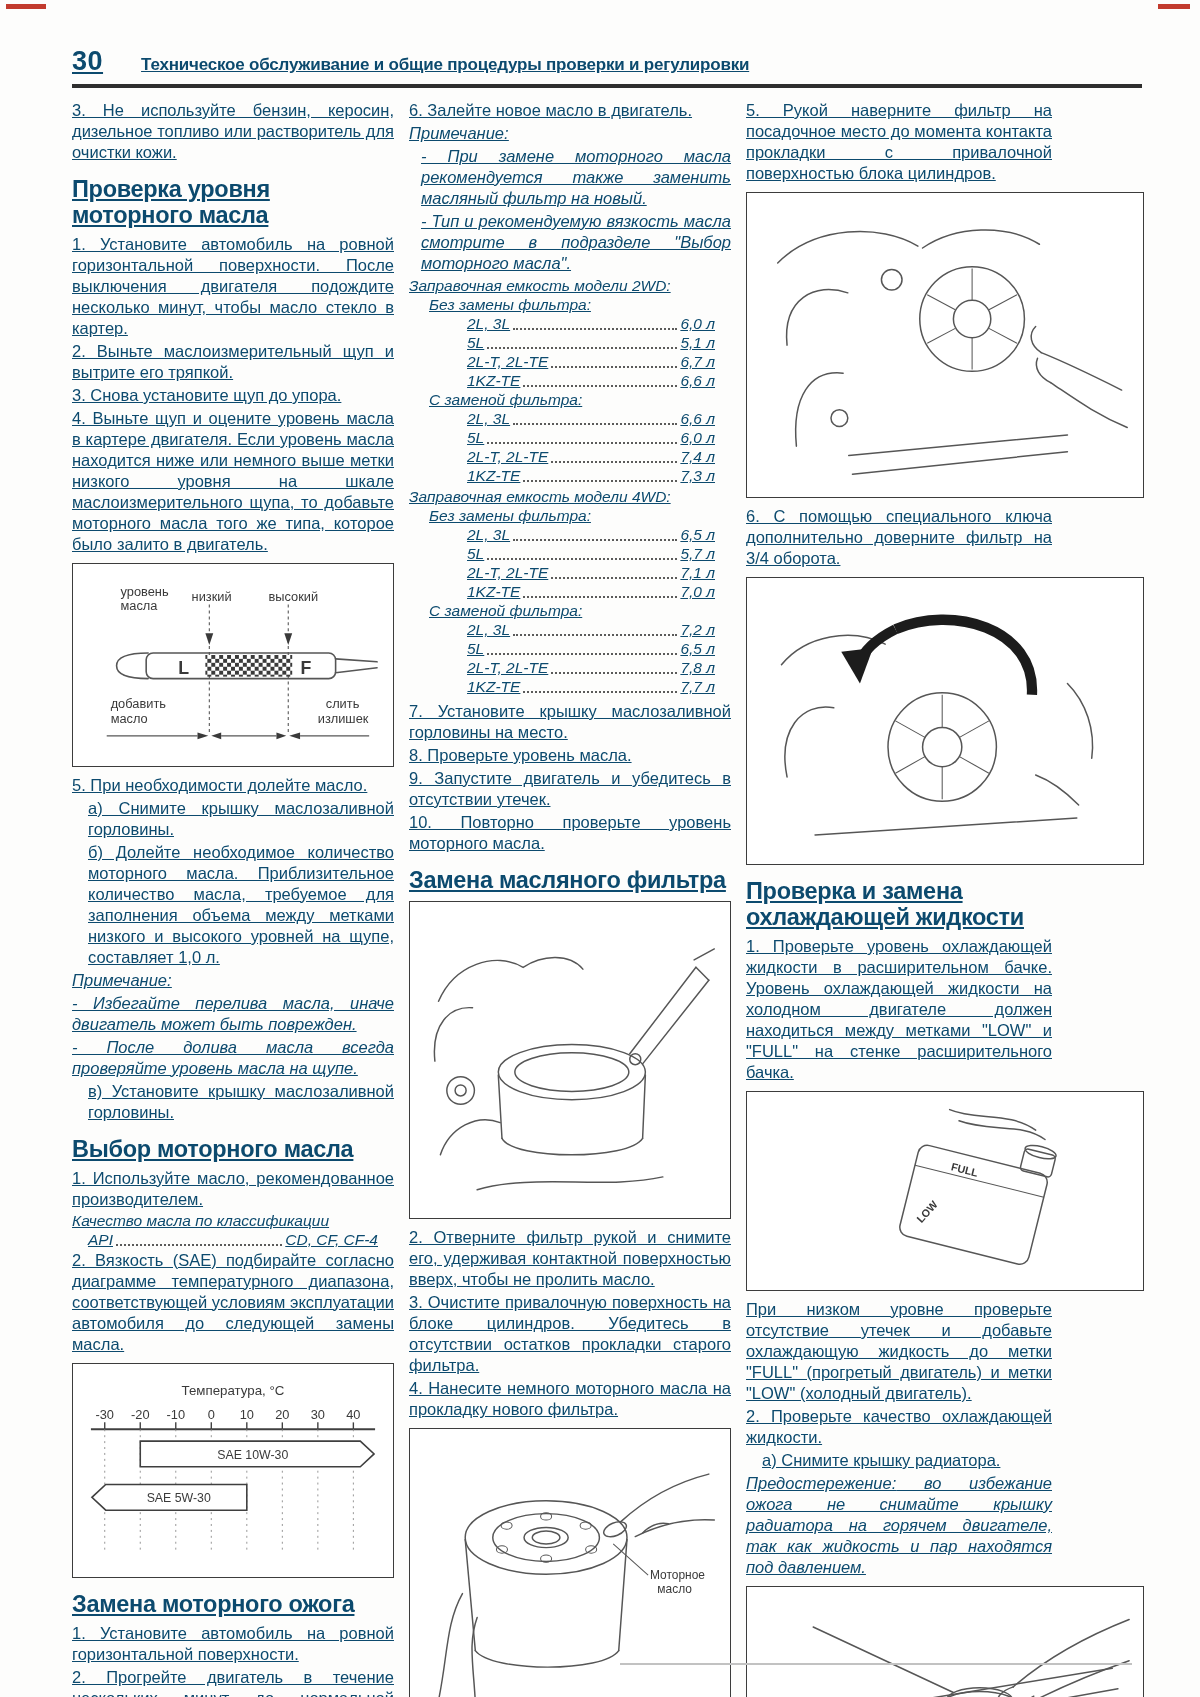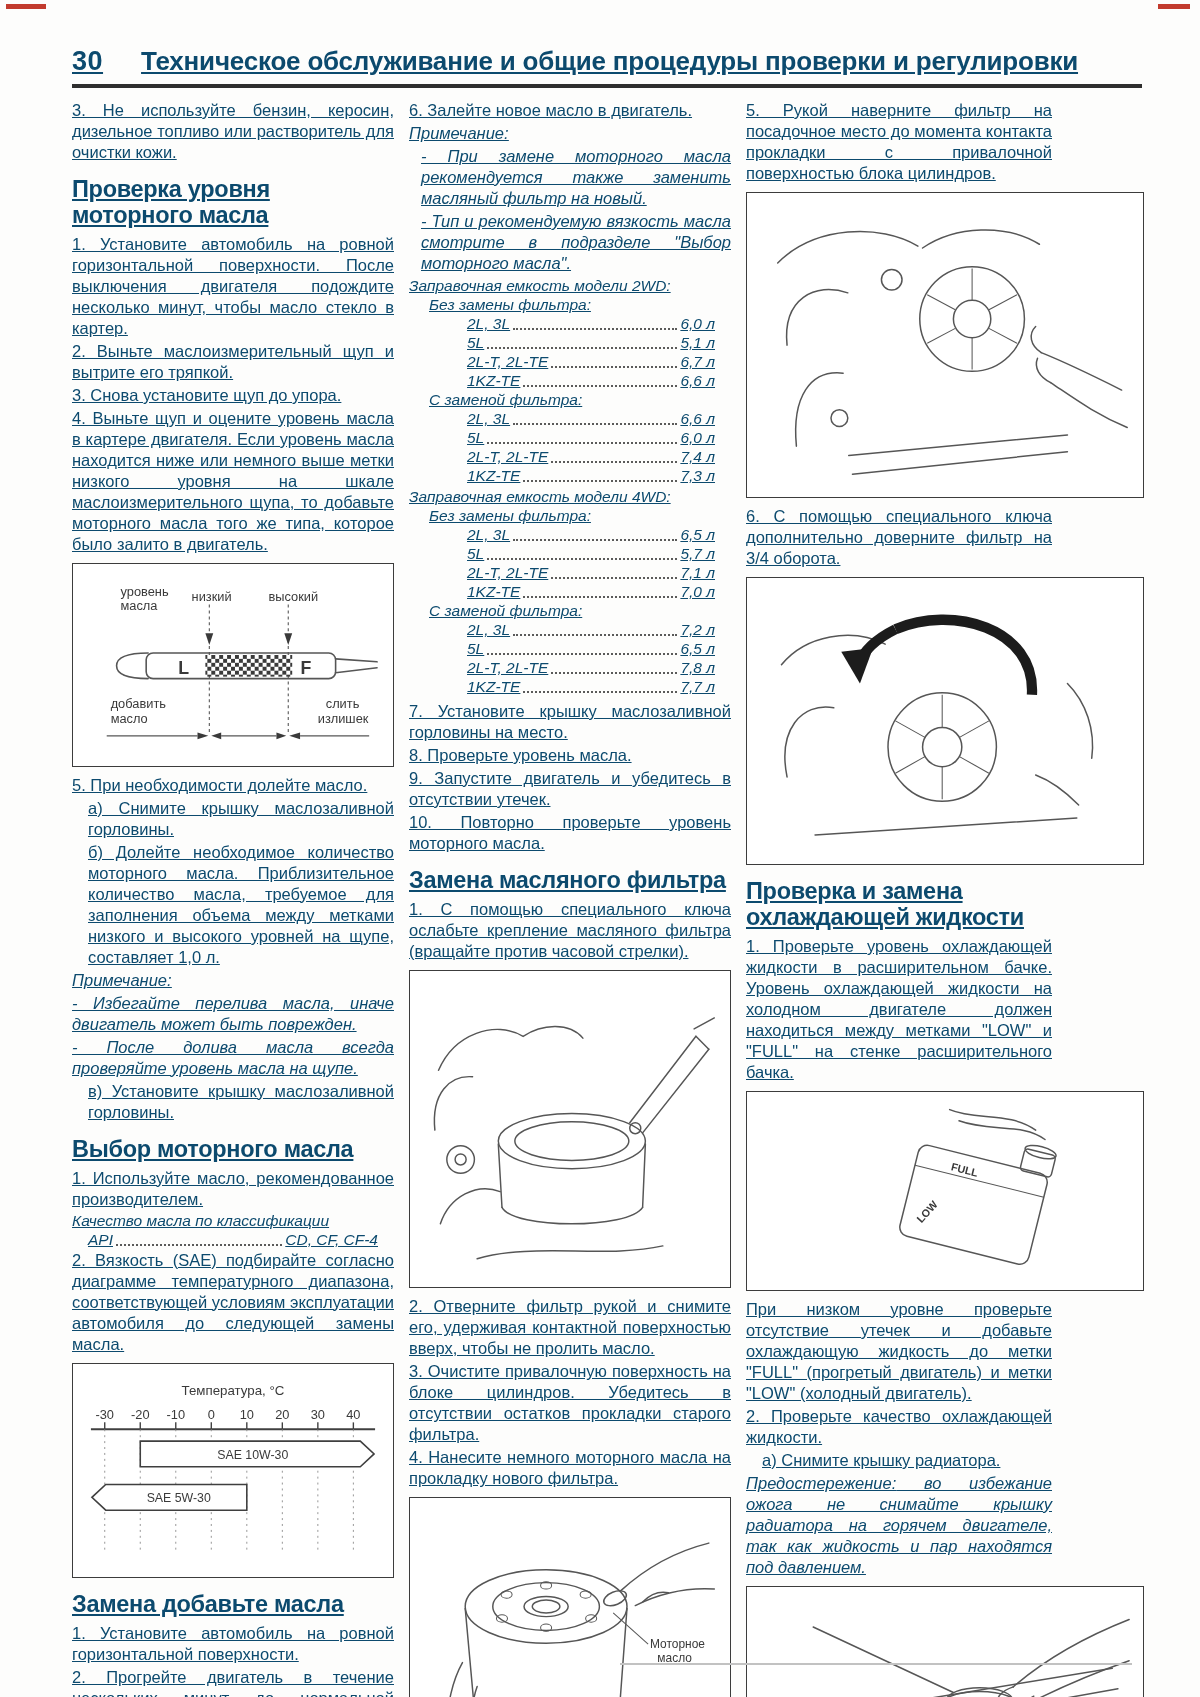--- a/index.html
+++ b/index.html
@@ -4,21 +4,21 @@
 <style>
   html,body { margin:0; padding:0; background:#ffffff; }
   .page {
     position:relative; width:1200px; height:1697px; overflow:hidden;
     background:#fdfdfc; box-sizing:border-box;
     padding:46px 58px 30px 72px;
     font-family:"Liberation Sans", sans-serif; color:#0c4a6e;text-decoration:underline;
   }
   .hdr { display:flex; align-items:baseline; }
   .pnum { font-size:27px; font-weight:700; letter-spacing:0.5px; }
-  .ptitle { font-size:26px; font-weight:700; margin-left:38px; letter-spacing:-0.2px; }
+  .ptitle { font-size:17px; font-weight:700; margin-left:38px; letter-spacing:-0.2px; }
   .hrule { height:4px; background:#2e2e2e; margin:7px 0 12px 0; }
   .cols { display:flex; gap:15px; }
   .col { width:322px; flex:0 0 auto; }
   .colR { width:398px; flex:0 0 auto; }
   .b { font-size:16.5px; line-height:21px; margin:0 0 2px 0; text-align:justify; }
   .it { font-style:italic; }
   .u  { text-decoration:underline; }
   .sub { padding-left:16px; }
   .nsub { padding-left:12px; }
   .narrow { width:306px; }
@@ -149,21 +149,21 @@
             <line x1="236" y1="54" x2="236" y2="180"></line>
               <line x1="272" y1="54" x2="272" y2="180"></line>
           </g>
           <polygon points="56,66 279,66 293,79 279,92 56,92" fill="#fff" stroke="#3f3f3f" stroke-width="1.6"></polygon>
           <text x="170" y="84" font-size="12.5" text-anchor="middle">SAE 10W-30</text>
           <polygon points="164,110 21,110 7,123 21,136 164,136" fill="#fff" stroke="#3f3f3f" stroke-width="1.6"></polygon>
           <text x="95" y="128" font-size="12.5" text-anchor="middle">SAE 5W-30</text>
         </svg>
       </figure>
 
-      <h2 class="sec">Замена добавьте масла</h2>
+      <h2 class="sec">Замена моторного ожога</h2>
       <p class="b">1. Установите автомобиль на ровной горизонтальной поверхности.</p>
       <p class="b">2. Прогрейте двигатель в течение нескольких минут до нормальной рабочей температуры, затем выключите двигатель.</p>
 
     </div>
 
     <div class="col">
       <p class="b">6. Залейте новое масло в двигатель.</p>
       <p class="b"><span class="it u">Примечание:</span></p>
       <p class="b it nsub">- При замене моторного масла рекомендуется также заменить масляный фильтр на новый.</p>
       <p class="b it nsub">- Тип и рекомендуемую вязкость масла смотрите в подразделе "Выбор моторного масла".</p>
@@ -255,21 +255,20 @@
           <span class="dots"></span>
           <span>7,7 л</span>
         </div>
 
       <p class="b" style="margin-top:5px;">7. Установите крышку маслозаливной горловины на место.</p>
       <p class="b">8. Проверьте уровень масла.</p>
       <p class="b">9. Запустите двигатель и убедитесь в отсутствии утечек.</p>
       <p class="b">10. Повторно проверьте уровень моторного масла.</p>
 
       <h2 class="sec">Замена масляного фильтра</h2>
-      <p class="b">1. С помощью специального ключа ослабьте крепление масляного фильтра (вращайте против часовой стрелки).</p>
 
       <figure class="fig">
         <svg viewBox="0 0 322 318">
           <path class="ln" d="M18,95 C35,55 80,40 110,58 C130,45 160,42 175,60"></path>
           <path class="ln" d="M14,160 C10,120 30,100 55,102"></path>
           <circle class="ln" cx="42" cy="192" r="15"></circle>
           <circle class="ln" cx="42" cy="192" r="6"></circle>
           <path class="ln" d="M20,262 C30,232 60,217 85,227"></path>
           <path class="ln" d="M60,300 C120,282 200,300 262,286"></path>
           <ellipse class="ln" cx="163" cy="172" rx="80" ry="30"></ellipse>

